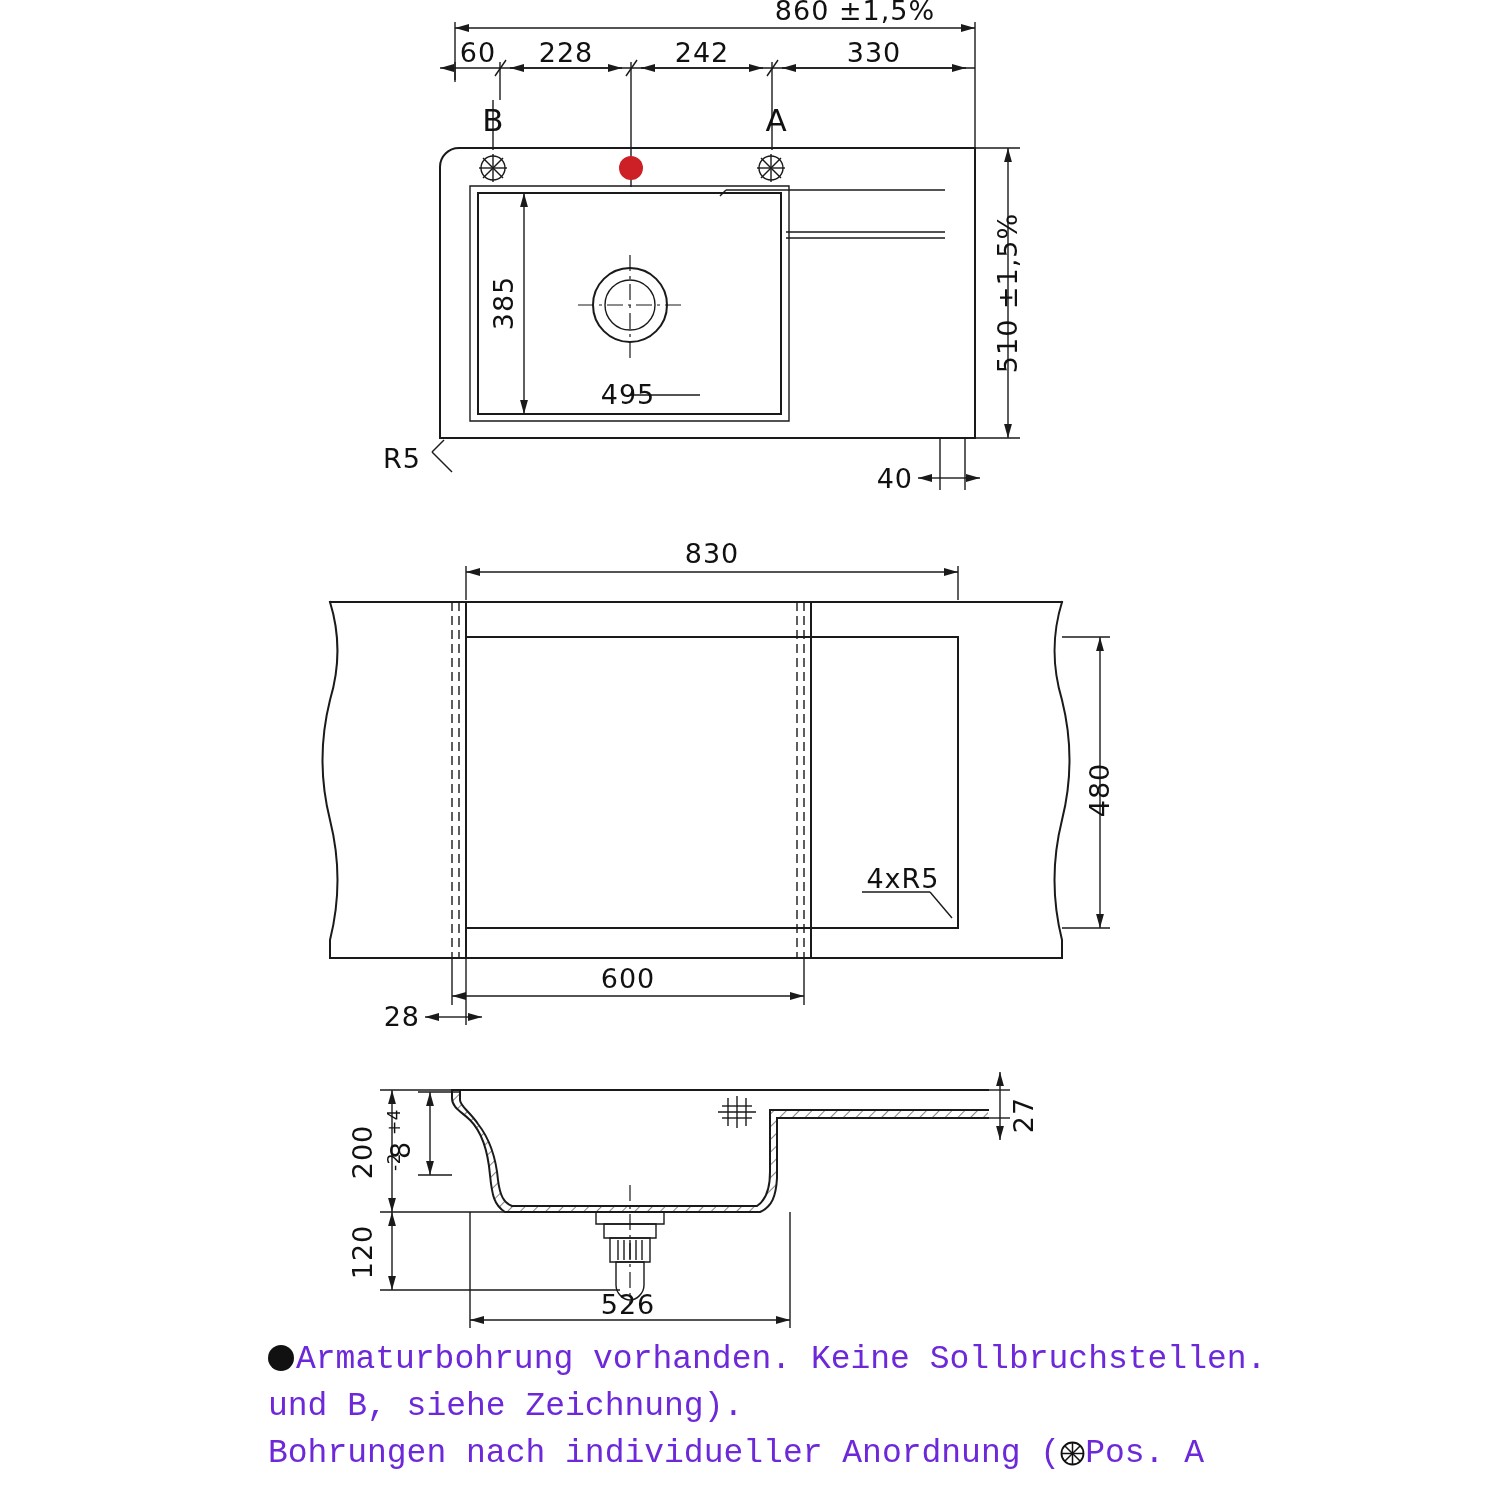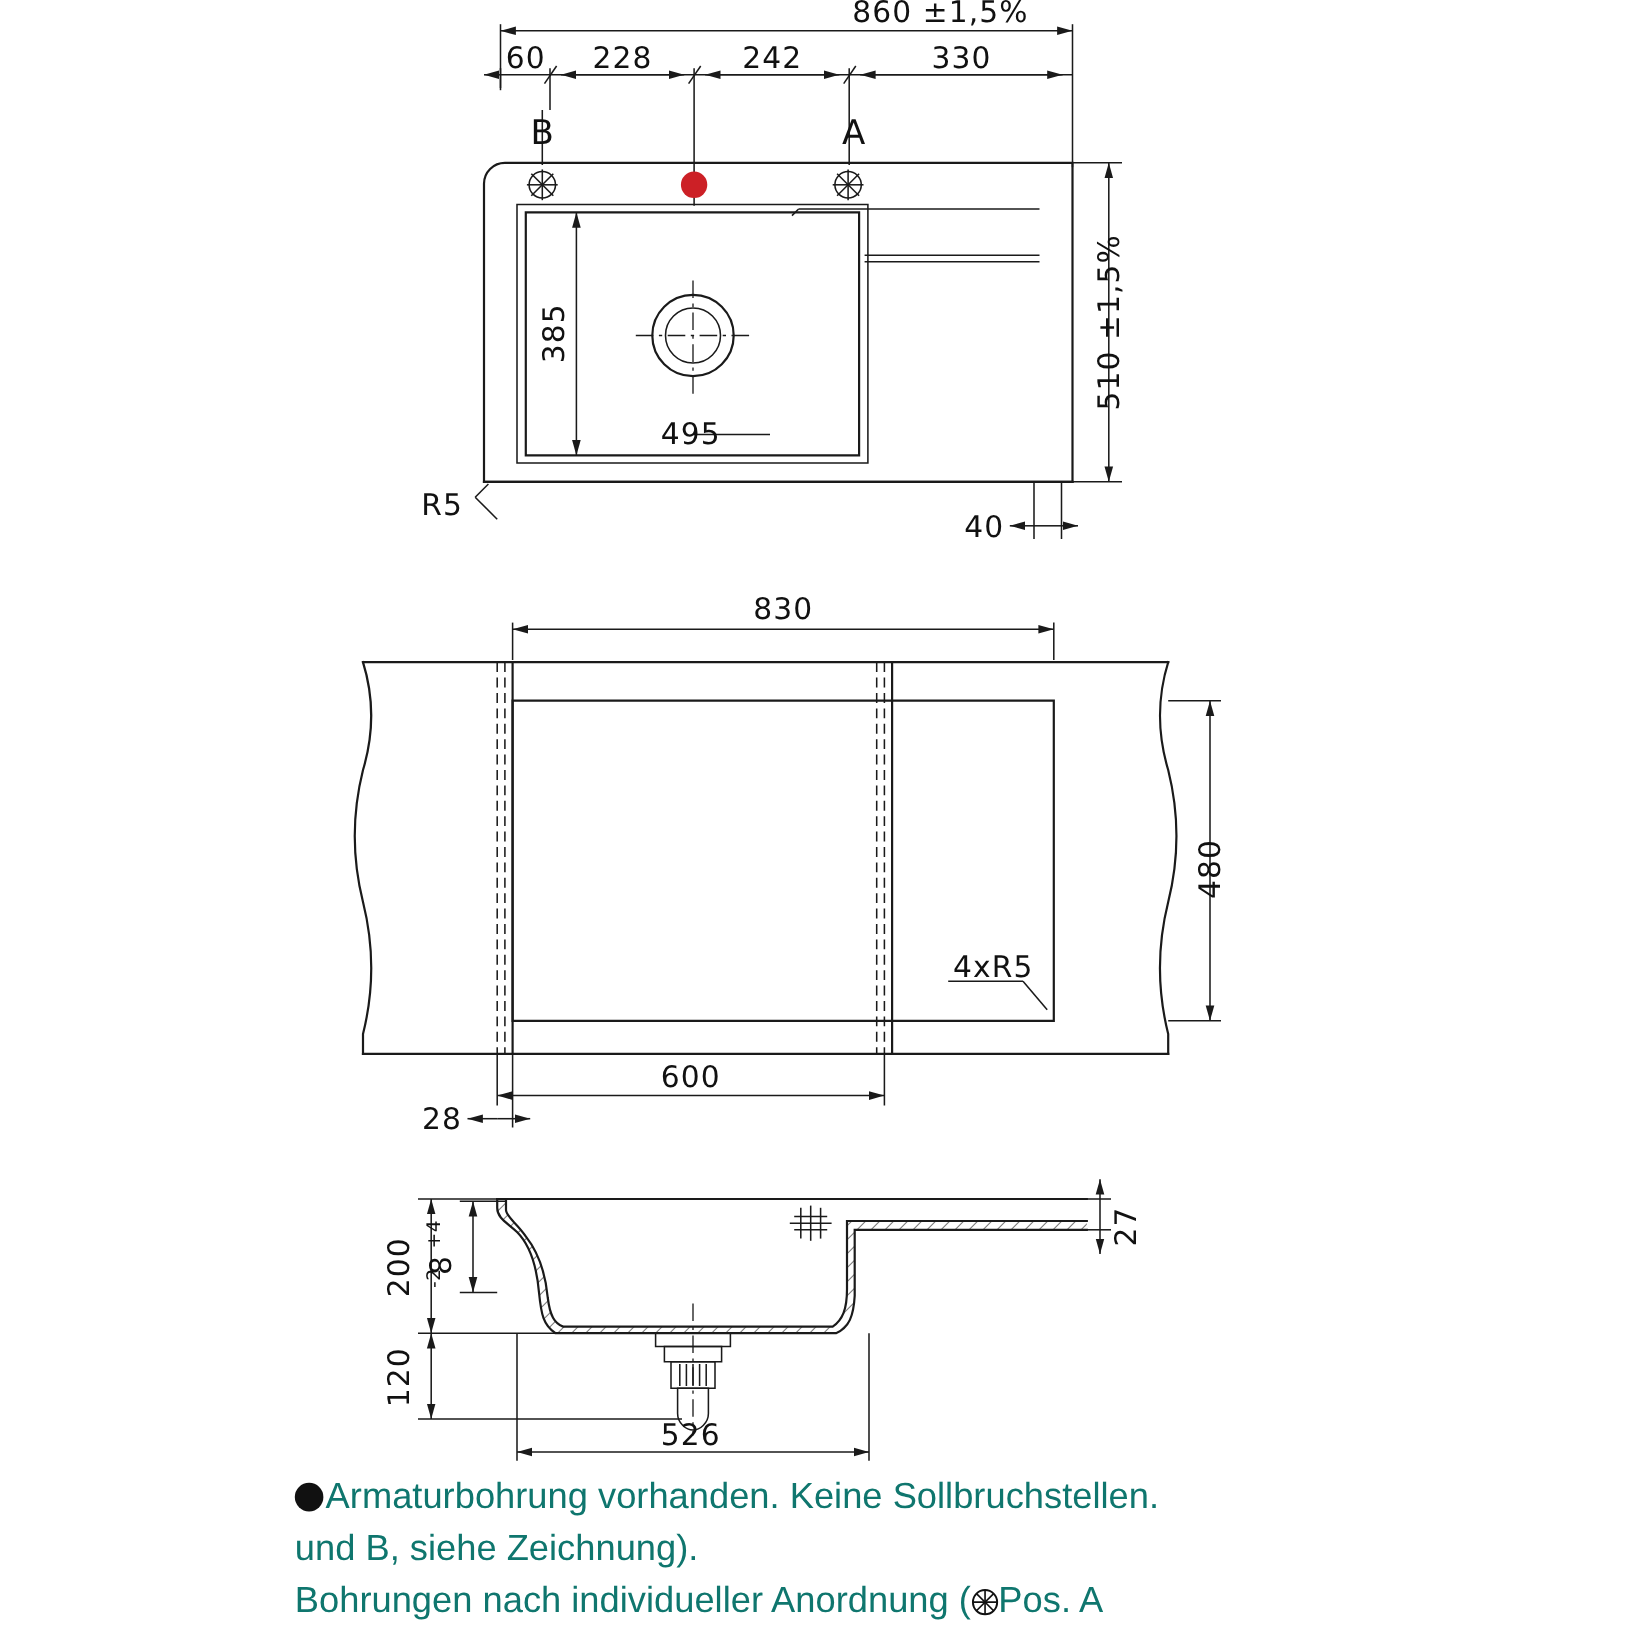--- a/index.html
+++ b/index.html
@@ -71,22 +71,22 @@
   .labeltext {
     font-size: 31px;
   }
   .note-block {
     position: absolute;
     left: 268px;
     top: 1337px;
     width: 1130px;
     font-size: 33px;
     line-height: 1.42;
-    color: #0f766e;
-    font-family: Liberation Sans, sans-serif;
+    color: #6d28d9;
+    font-family: Liberation Mono, monospace;
   }
   .note-line {
     white-space: nowrap;
   }
   .dot-inline {
     display: inline-block;
     width: 26px;
     height: 26px;
     border-radius: 50%;
     background: #111111;

